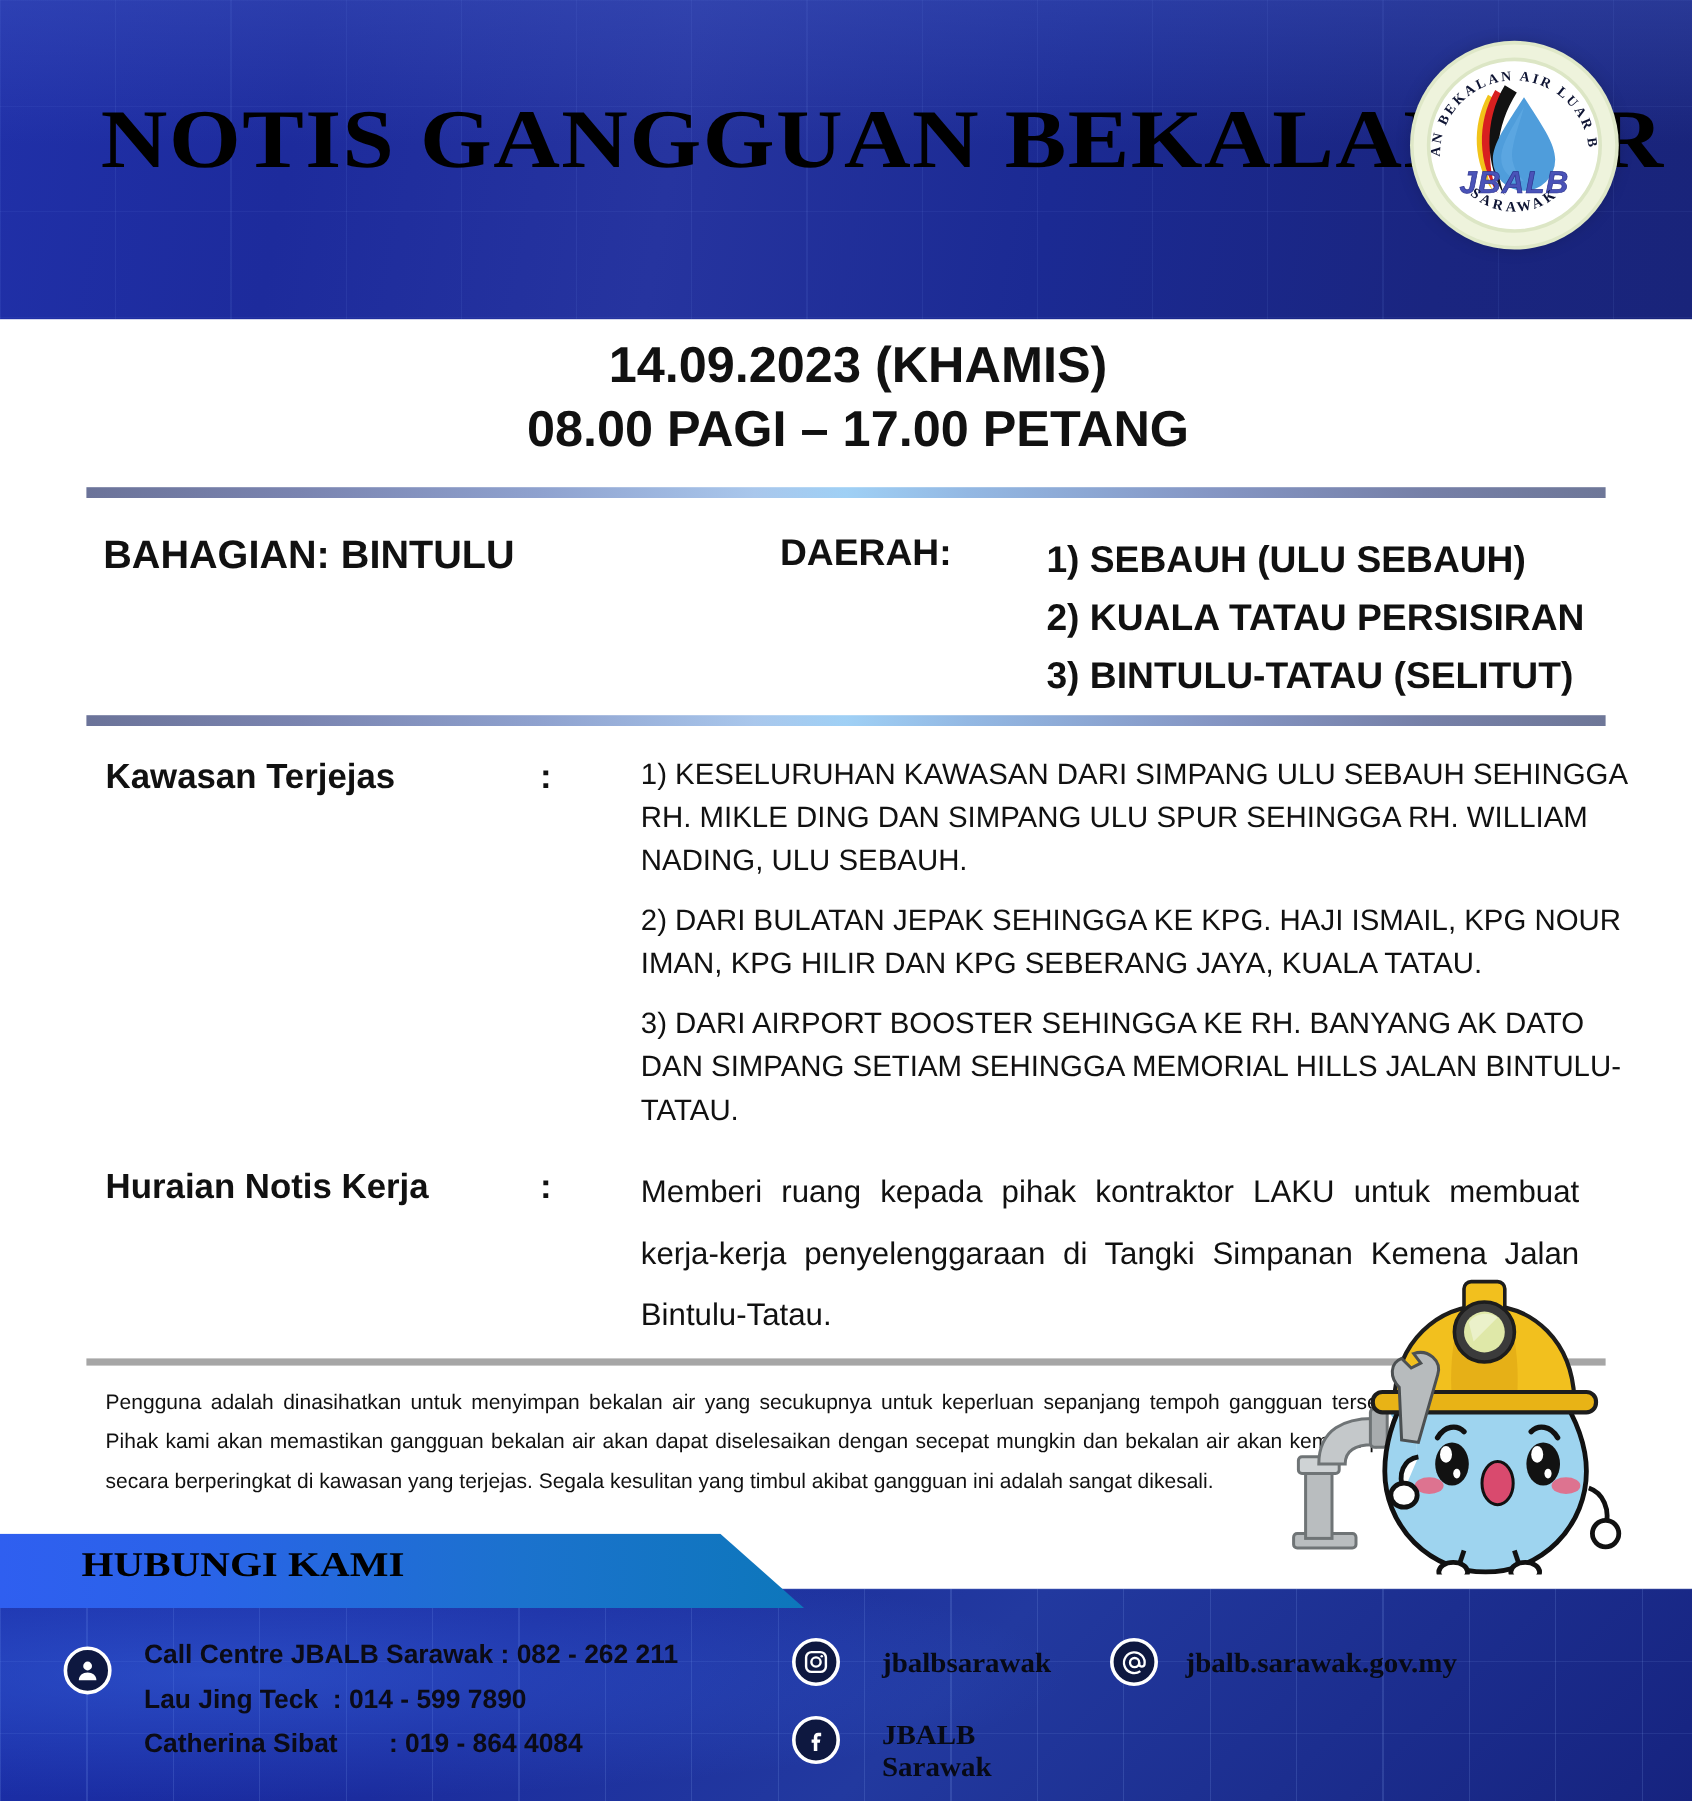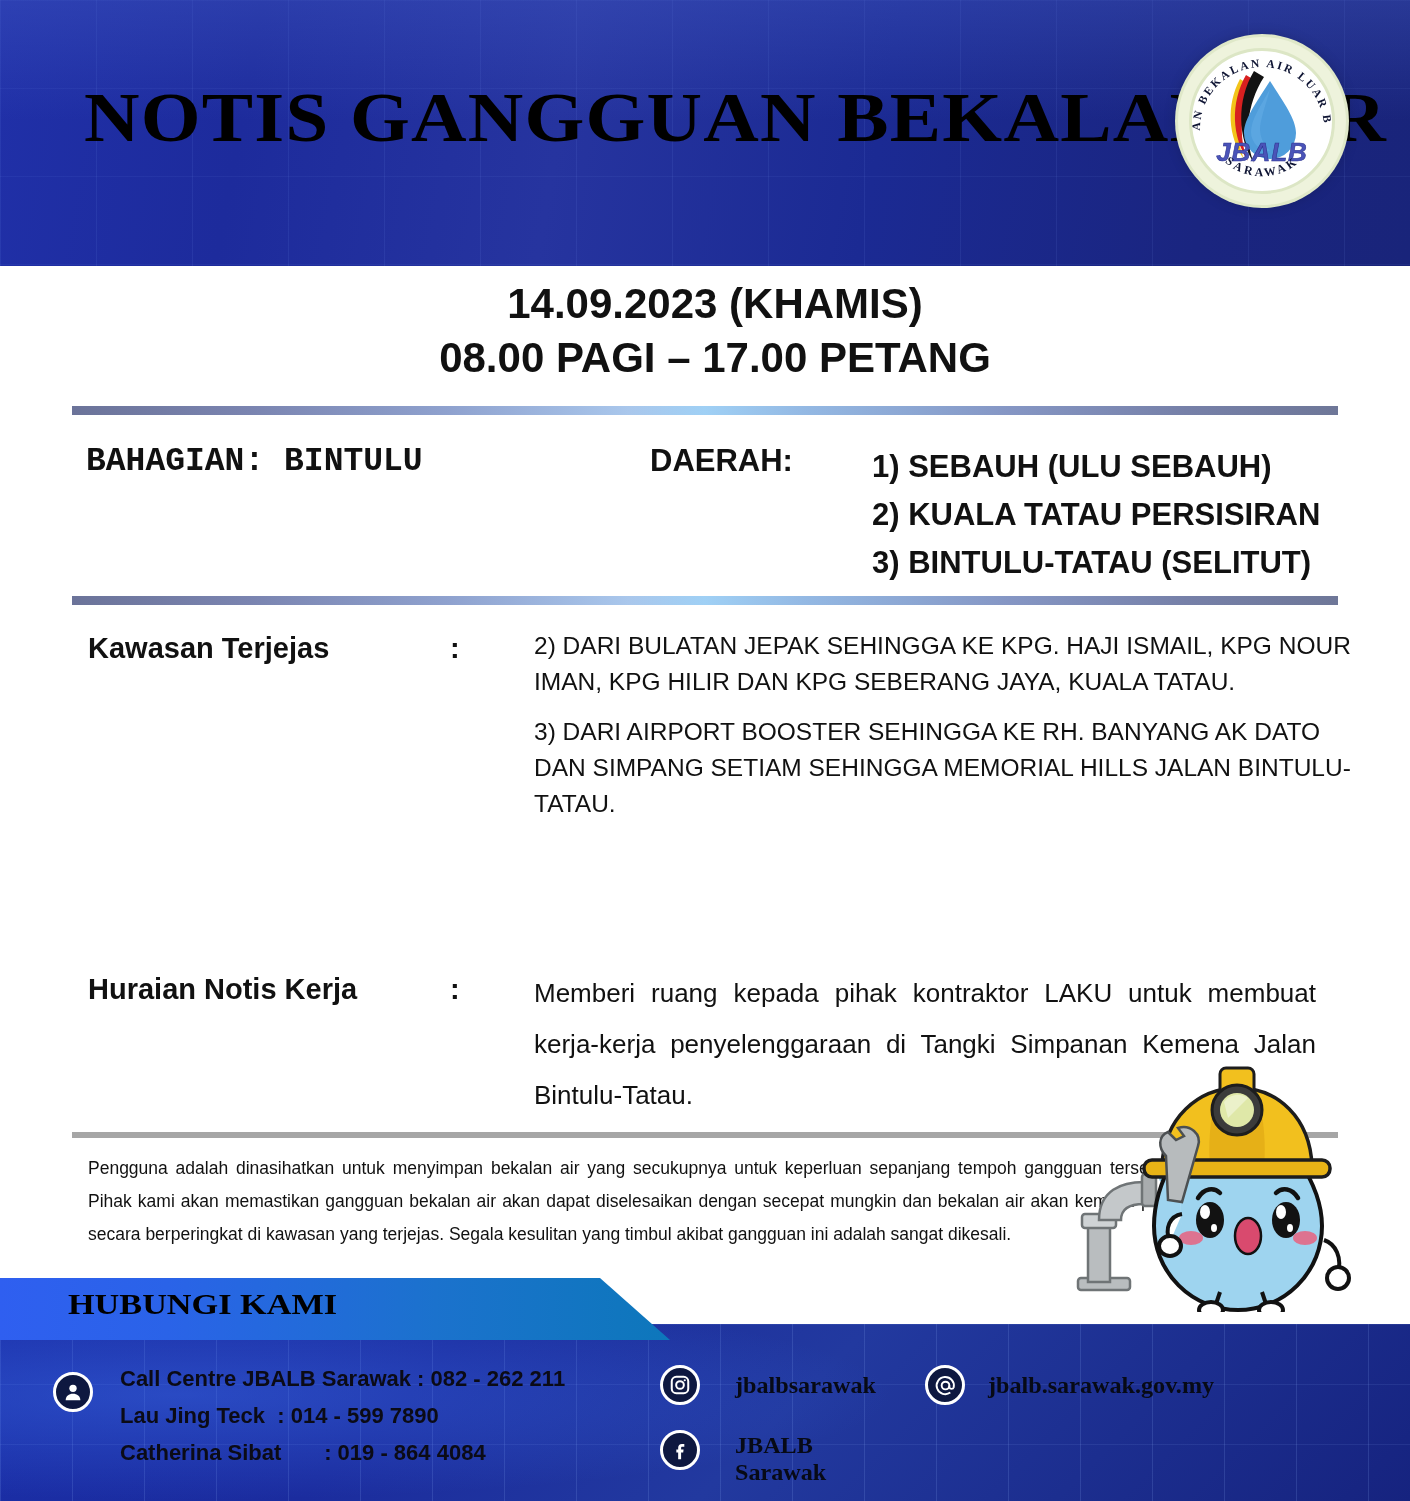--- a/index.html
+++ b/index.html
@@ -108,21 +108,21 @@
   .grad-bar.d2 { top: 596px; }
 
   .gray-bar {
     position: absolute; left: 72px; top: 1132px;
     width: 1266px; height: 6px; background: #a6a6a6;
   }
 
   
   .bahagian {
     position: absolute; left: 86px; top: 443px;
-    font-size: 33px; font-weight: bold; color: #111; font-family: Liberation Mono, monospace;
+    font-size: 33px; font-weight: bold; color: #111;
   }
   .daerah-label {
     position: absolute; left: 650px; top: 443px;
     font-size: 31px; font-weight: bold; color: #111;
   }
   .daerah-list {
     position: absolute; left: 830px; top: 443px;
     font-size: 31px; font-weight: bold; color: #111; margin-left: 42px;
   }
   .daerah-list div { line-height: 48px; white-space: nowrap; }
@@ -278,20 +278,21 @@
   <div>1) SEBAUH (ULU SEBAUH)</div>
   <div>2) KUALA TATAU PERSISIRAN</div>
   <div>3) BINTULU-TATAU (SELITUT)</div>
 </div>
 
 <div class="grad-bar d2"></div>
 
 <div class="row-label kawasan-label">Kawasan Terjejas</div>
 <div class="row-colon kawasan-colon">:</div>
 <div class="kawasan-body">
+  <p>1) KESELURUHAN KAWASAN DARI SIMPANG ULU SEBAUH SEHINGGA RH. MIKLE DING DAN SIMPANG ULU SPUR SEHINGGA RH. WILLIAM NADING, ULU SEBAUH.</p>
   <p>2) DARI BULATAN JEPAK SEHINGGA KE KPG. HAJI ISMAIL, KPG NOUR IMAN, KPG HILIR DAN KPG SEBERANG JAYA, KUALA TATAU.</p>
   <p>3) DARI AIRPORT BOOSTER SEHINGGA KE RH. BANYANG AK DATO DAN SIMPANG SETIAM SEHINGGA MEMORIAL HILLS JALAN BINTULU-TATAU.</p>
 </div>
 
 <div class="row-label huraian-label">Huraian Notis Kerja</div>
 <div class="row-colon huraian-colon">:</div>
 <div class="huraian-body">Memberi ruang kepada pihak kontraktor LAKU untuk membuat kerja-kerja penyelenggaraan di Tangki Simpanan Kemena Jalan Bintulu-Tatau.</div>
 
 <div class="gray-bar"></div>
 

